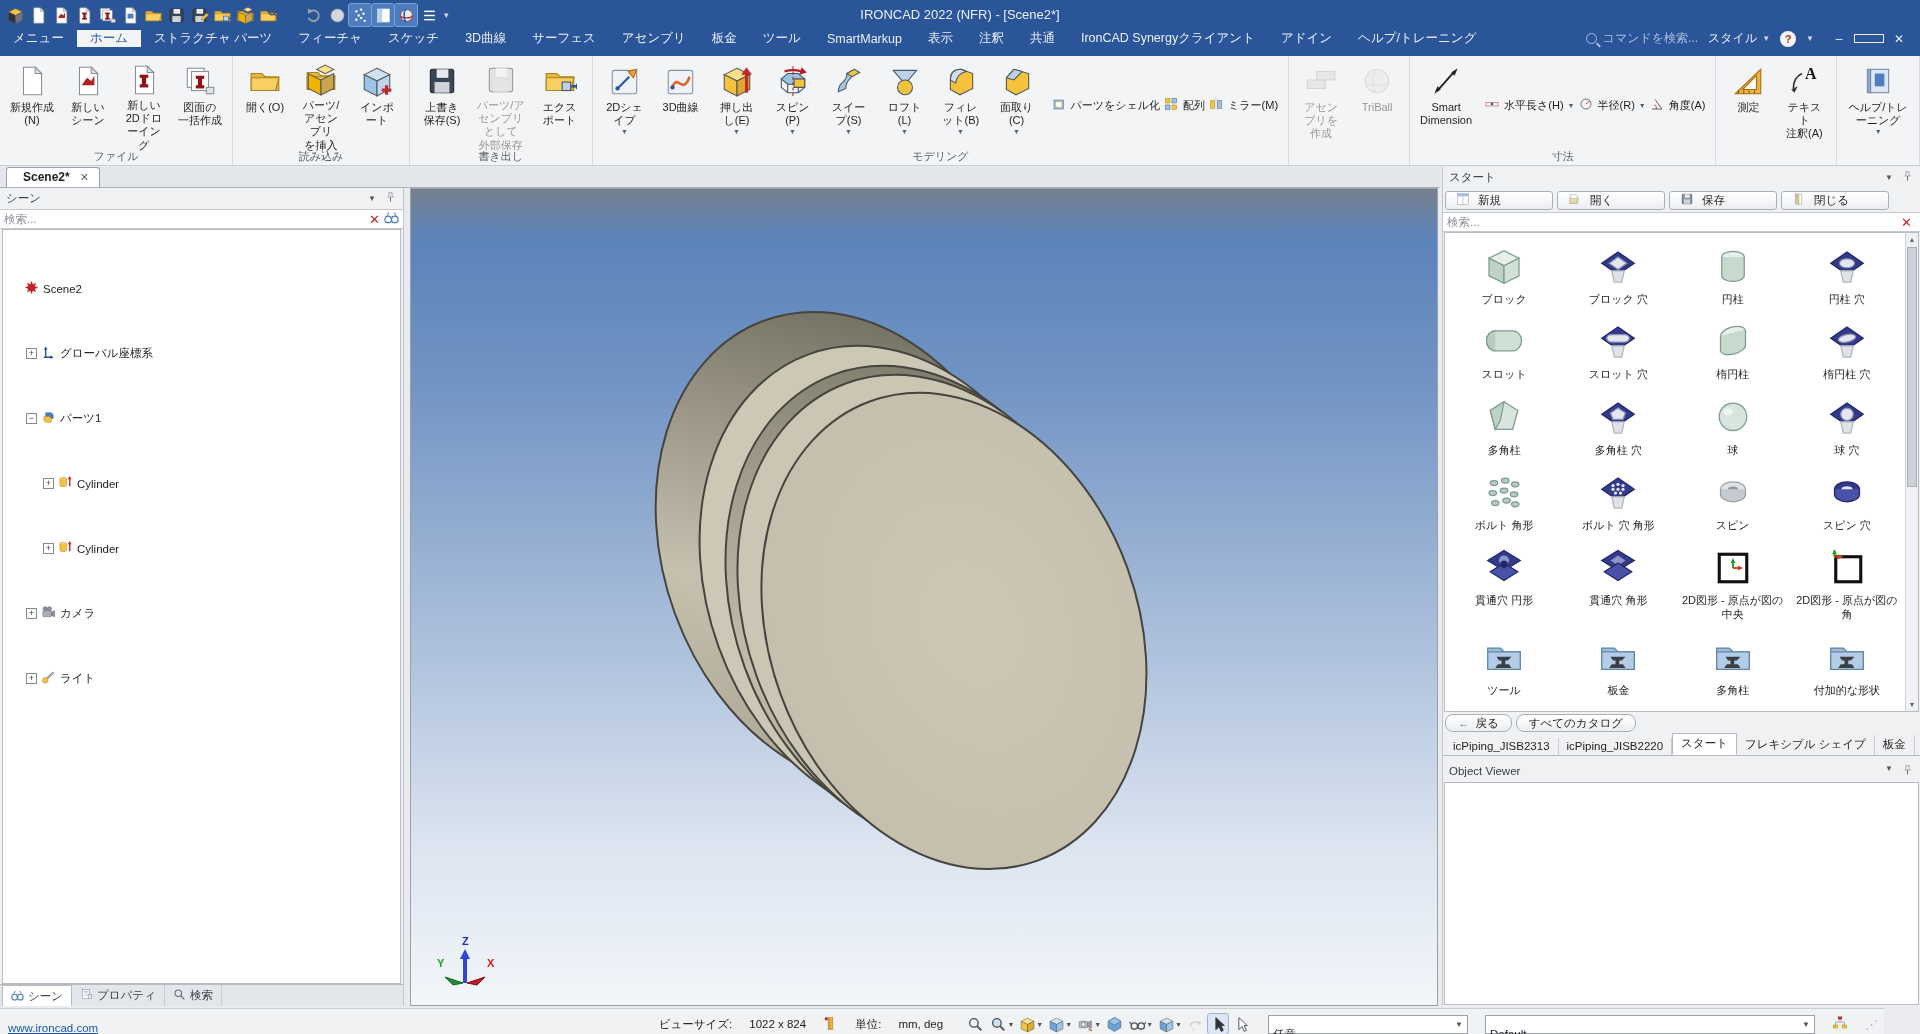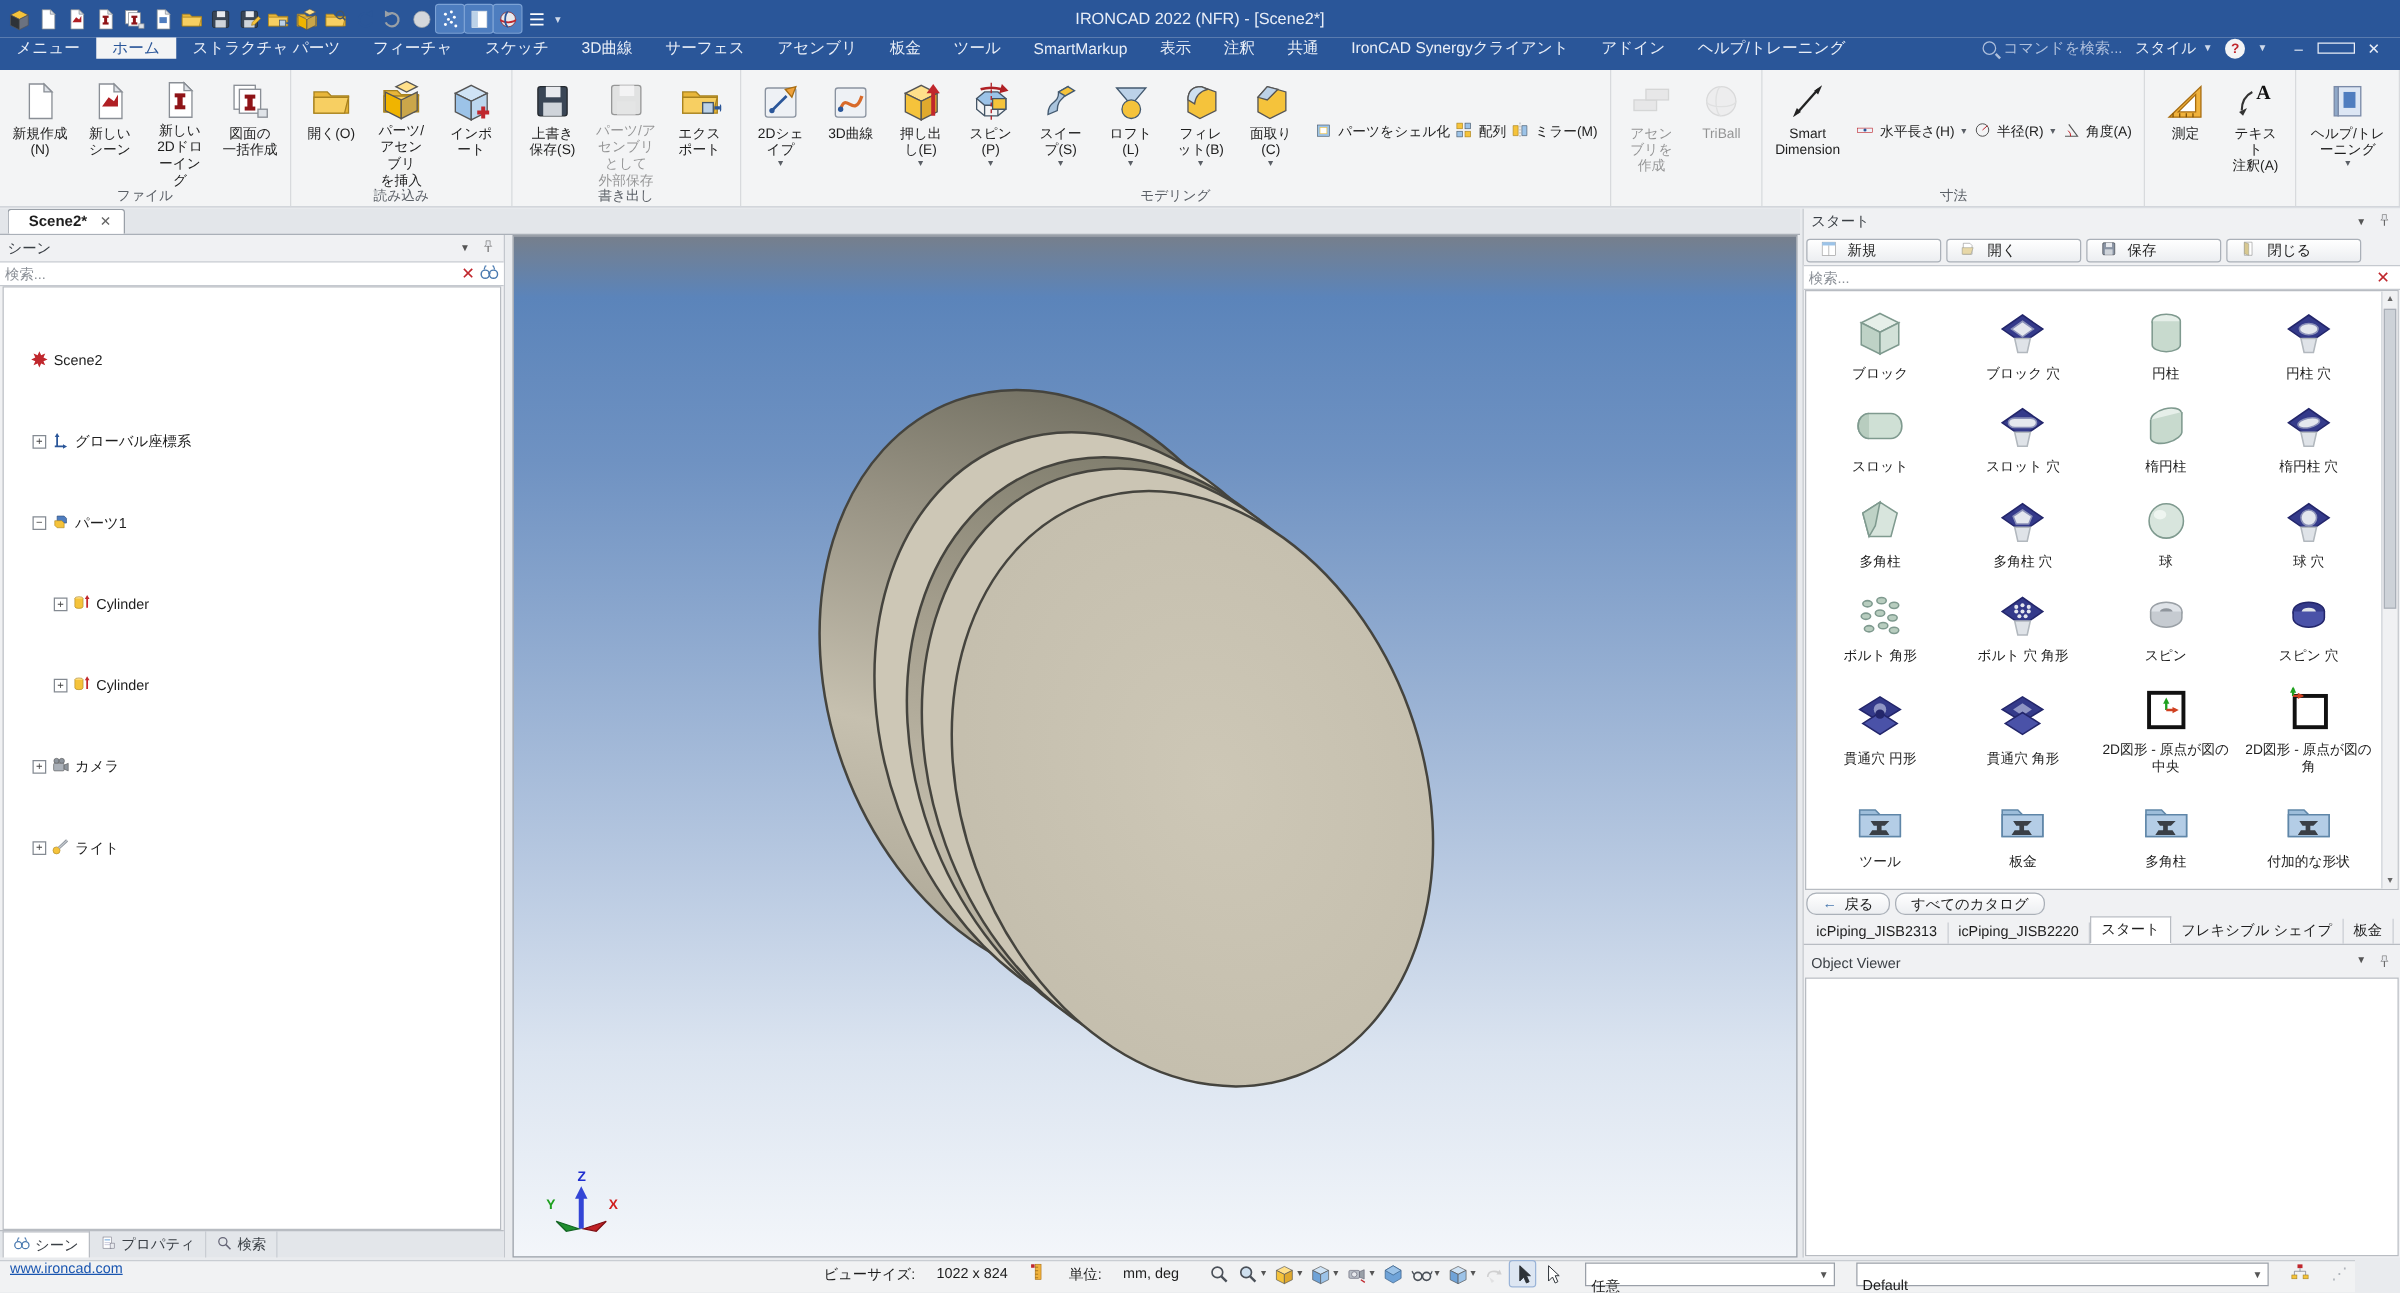--- a/index.html
+++ b/index.html
@@ -69,36 +69,36 @@
     background:linear-gradient(180deg,#767f8c 0%, #5b84ba 6%, #6f92c2 22%, #93add1 42%, #b8c9e1 62%, #dbe4f0 80%, #f3f6fa 100%); }
   .scene-svg { position:absolute; left:0; top:0; width:100%; height:100%; }
   .triad { position:absolute; left:18px; bottom:8px; }
 
   
   .rightpanel { position:absolute; left:1442px; top:167px; width:478px; height:839px; background:#f0f1f3; border-left:1px solid #c3c7cd; display:flex; flex-direction:column; }
   .cat-toolbar { height:24px; display:flex; gap:4px; padding:2px 2px; align-items:center; }
   .cat-tbtn { flex:0 0 108px; height:19px; background:linear-gradient(#fff,#eceef1); border:1px solid #aab0b8; border-radius:3px; display:flex; align-items:center; gap:8px; padding:0 10px; font-size:11.5px; }
   .catalog { flex:0 0 480px; background:#fff; border:1px solid #b8bcc2; margin:0 1px; position:relative; overflow:hidden; }
   .cat-grid { position:absolute; left:2px; top:4px; right:14px; display:grid; grid-template-columns:repeat(4,1fr); }
-  .cat-item { display:flex; flex-direction:column; align-items:center; padding:8px 2px 6px 2px;justify-content:center; }
+  .cat-item { display:flex; flex-direction:column; align-items:center; padding:8px 2px 6px 2px; }
   .cat-item .cic { height:44px; display:flex; align-items:center; justify-content:center; }
   .cat-item .clbl { font-size:11px; text-align:center; line-height:1.3; margin-top:3px; }
   .cat-scroll { position:absolute; right:0; top:0; bottom:0; width:13px; background:#f0f1f3; border-left:1px solid #d0d4d9; }
   .cat-thumb { position:absolute; left:1px; right:1px; top:14px; height:240px; background:#cdd2d8; border:1px solid #aab0b8; }
   .cat-arrow { position:absolute; left:0; right:0; height:13px; font-size:7px; color:#666; text-align:center; line-height:13px; }
   .backbar { height:22px; display:flex; align-items:center; gap:4px; padding:1px 2px; }
   .back-btn,.allcat-btn { height:18px; background:linear-gradient(#fff,#eceef1); border:1px solid #aab0b8; border-radius:8px; padding:0 12px; font-size:11.5px; display:flex; align-items:center; gap:6px; }
   .cat-tabs { height:22px; display:flex; align-items:flex-end; border-bottom:1px solid #b8bcc2; padding-left:2px; }
   .cat-tab { font-size:11.5px; padding:2px 8px 3px 8px; border-right:1px solid #c9cdd3; white-space:nowrap; }
   .cat-tab.active { background:#fff; border:1px solid #b8bcc2; border-bottom:1px solid #fff; font-weight:normal; }
   .ov-head { height:22px; display:flex; align-items:center; padding:0 6px; font-size:11.5px; color:#3a3f45; margin-top:4px; }
   .ov-body { flex:1; background:#fff; border:1px solid #b8bcc2; margin:0 1px 1px 1px; }
 
   
-  .statusbar { position:absolute; left:0; top:1008px; width:1884px; height:26px; background:#f1f2f3; border-top:1px solid #c9cdd2; display:flex; align-items:flex-start; font-size:11.5px; }
+  .statusbar { position:absolute; left:0; top:1008px; width:1884px; height:26px; background:#f1f2f3; border-top:1px solid #c9cdd2; display:flex; align-items:flex-end; font-size:11.5px; }
   .sb-link { color:#1a56b0; text-decoration:underline; padding-left:8px; }
   .sb-main { margin-left:auto; display:flex; align-items:center; gap:17px; padding-right:5px; white-space:nowrap; }
   .sb-icon { width:20px; height:20px; display:flex; align-items:center; justify-content:center; border-radius:2px; }
   .sb-icon.pressed { background:#dde6f2; outline:1px solid #9ab4d8; }
   .sb-icon.dim { opacity:.4; filter:grayscale(1); }
   .sb-drop { font-size:7px; color:#555; margin-left:-4px; }
   .sb-select { height:19px; background:#fff; border:1px solid #9aa0a8; display:flex; align-items:center; padding:0 4px; }
   .sb-select .val { flex:1;margin-top:20px; }
   .sb-select .car { font-size:8px; color:#555; padding-left:6px; }
   .grip { color:#b0b5bb; font-size:13px; letter-spacing:-1px; padding-right:2px; }

